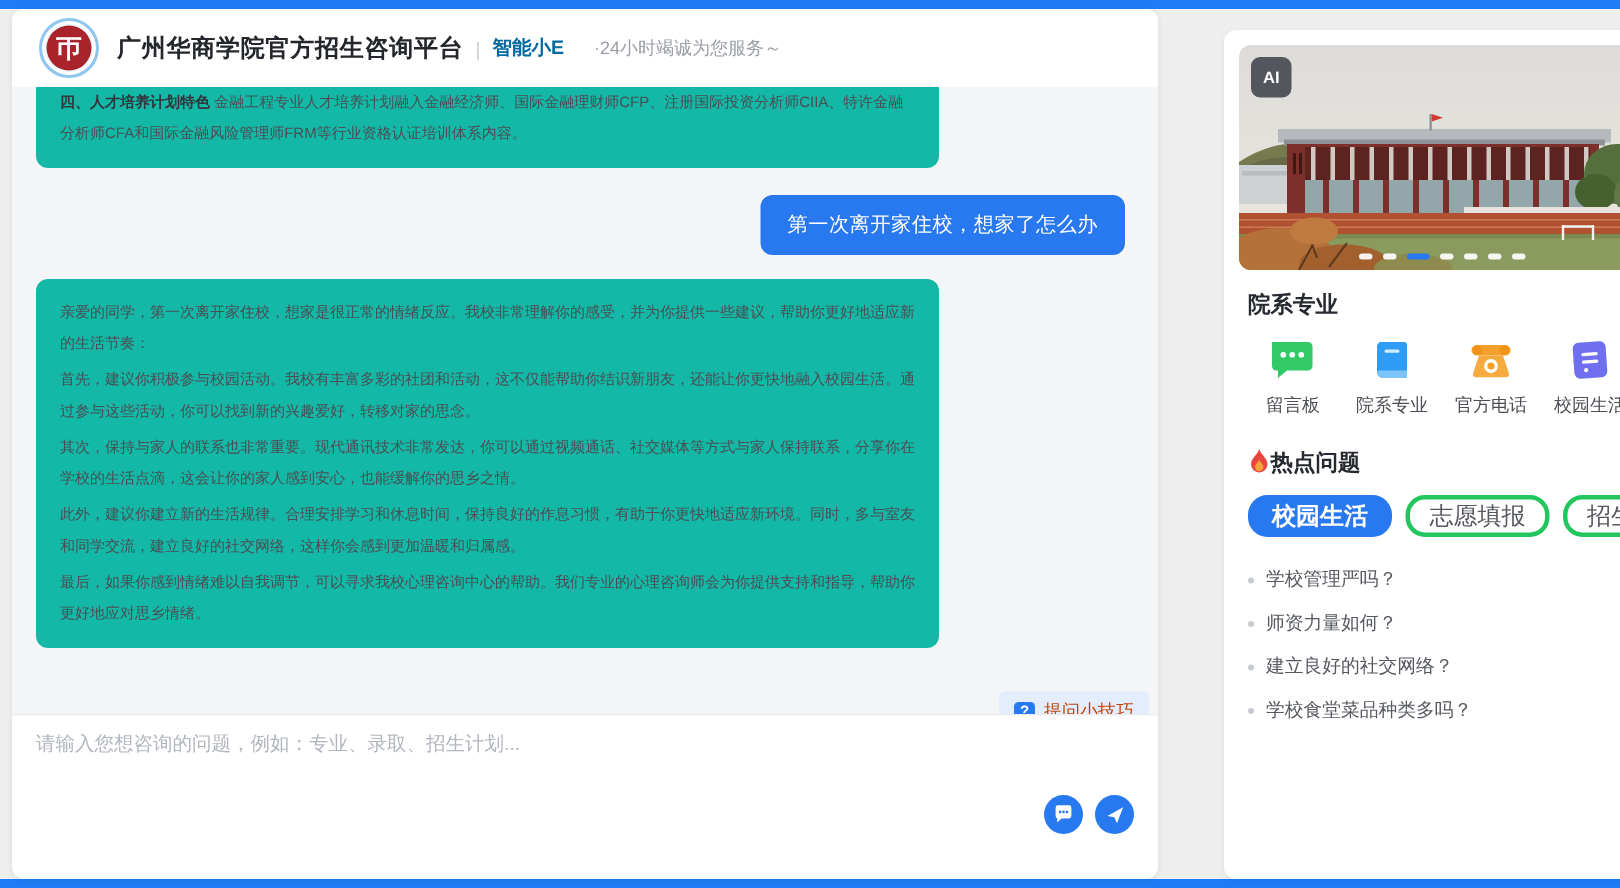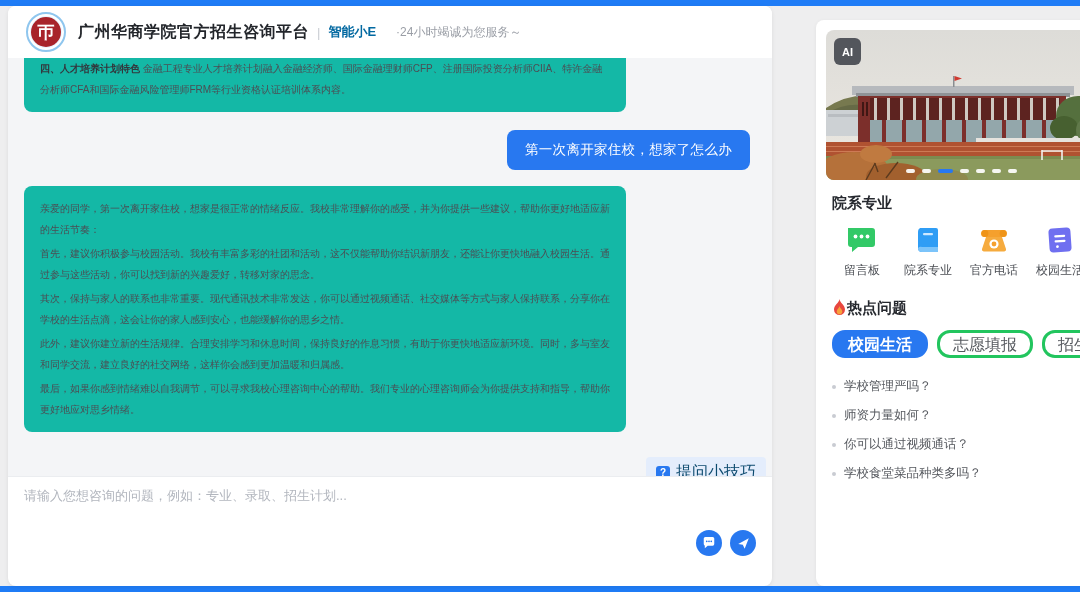--- a/index.html
+++ b/index.html
@@ -31,21 +31,21 @@
   .bubble-ai.cut { margin-top:-12px; border-radius:0 0 8px 8px; }
   .note-heading { color:#33363c; }
   .user-row { text-align:right; margin:18px 6px 16px 0; }
   .bubble-user { display:inline-block; background:#2878f0; color:#fff; font-size:13.5px;
                  padding:11px 18px; border-radius:8px; letter-spacing:.3px; }
   .bubble-ai p + p { margin-top:3px; }
   .tips-btn { position:absolute; right:6px; bottom:8px; display:flex; align-items:center; gap:6px;
               background:#e4edfc; border:none; border-radius:4px; padding:5px 10px; cursor:pointer; }
   .tips-q { width:14px; height:14px; background:#2878f0; border-radius:3px; color:#fff; font-size:10px;
             font-weight:bold; display:flex; align-items:center; justify-content:center; }
-  .tips-label { font-size:16px; color:#0c4a6e; }
+  .tips-label { font-size:12px; color:#c2410c; }
 
   .input-area { position:absolute; left:0; top:470px; width:764px; height:90px; background:#fff;
                 border-top:1px solid #ebedf0; }
   .chat-input { position:absolute; left:16px; top:10px; width:600px; height:40px; border:none; outline:none;
                 resize:none; font-size:13px; color:#45484e; background:transparent;
                 font-family:"Liberation Sans","DejaVu Sans",sans-serif; }
   .chat-input::placeholder { color:#b2b6be; }
   .round-btns { position:absolute; right:16px; bottom:10px; display:flex; gap:8px; }
   .round-btn { width:26px; height:26px; border-radius:50%; background:#2878f0; border:none; cursor:pointer;
                display:flex; align-items:center; justify-content:center; }
@@ -312,21 +312,21 @@
         <div class="q-item">
           <span class="q-dot"></span>
           <span>学校管理严吗？</span>
         </div>
         <div class="q-item">
           <span class="q-dot"></span>
           <span>师资力量如何？</span>
         </div>
         <div class="q-item">
           <span class="q-dot"></span>
-          <span>你可以通过视频通话？</span>
+          <span>建立良好的社交网络？</span>
         </div>
         <div class="q-item">
           <span class="q-dot"></span>
           <span>学校食堂菜品种类多吗？</span>
         </div>
       </div>
 
     </div>
 
   </div>

